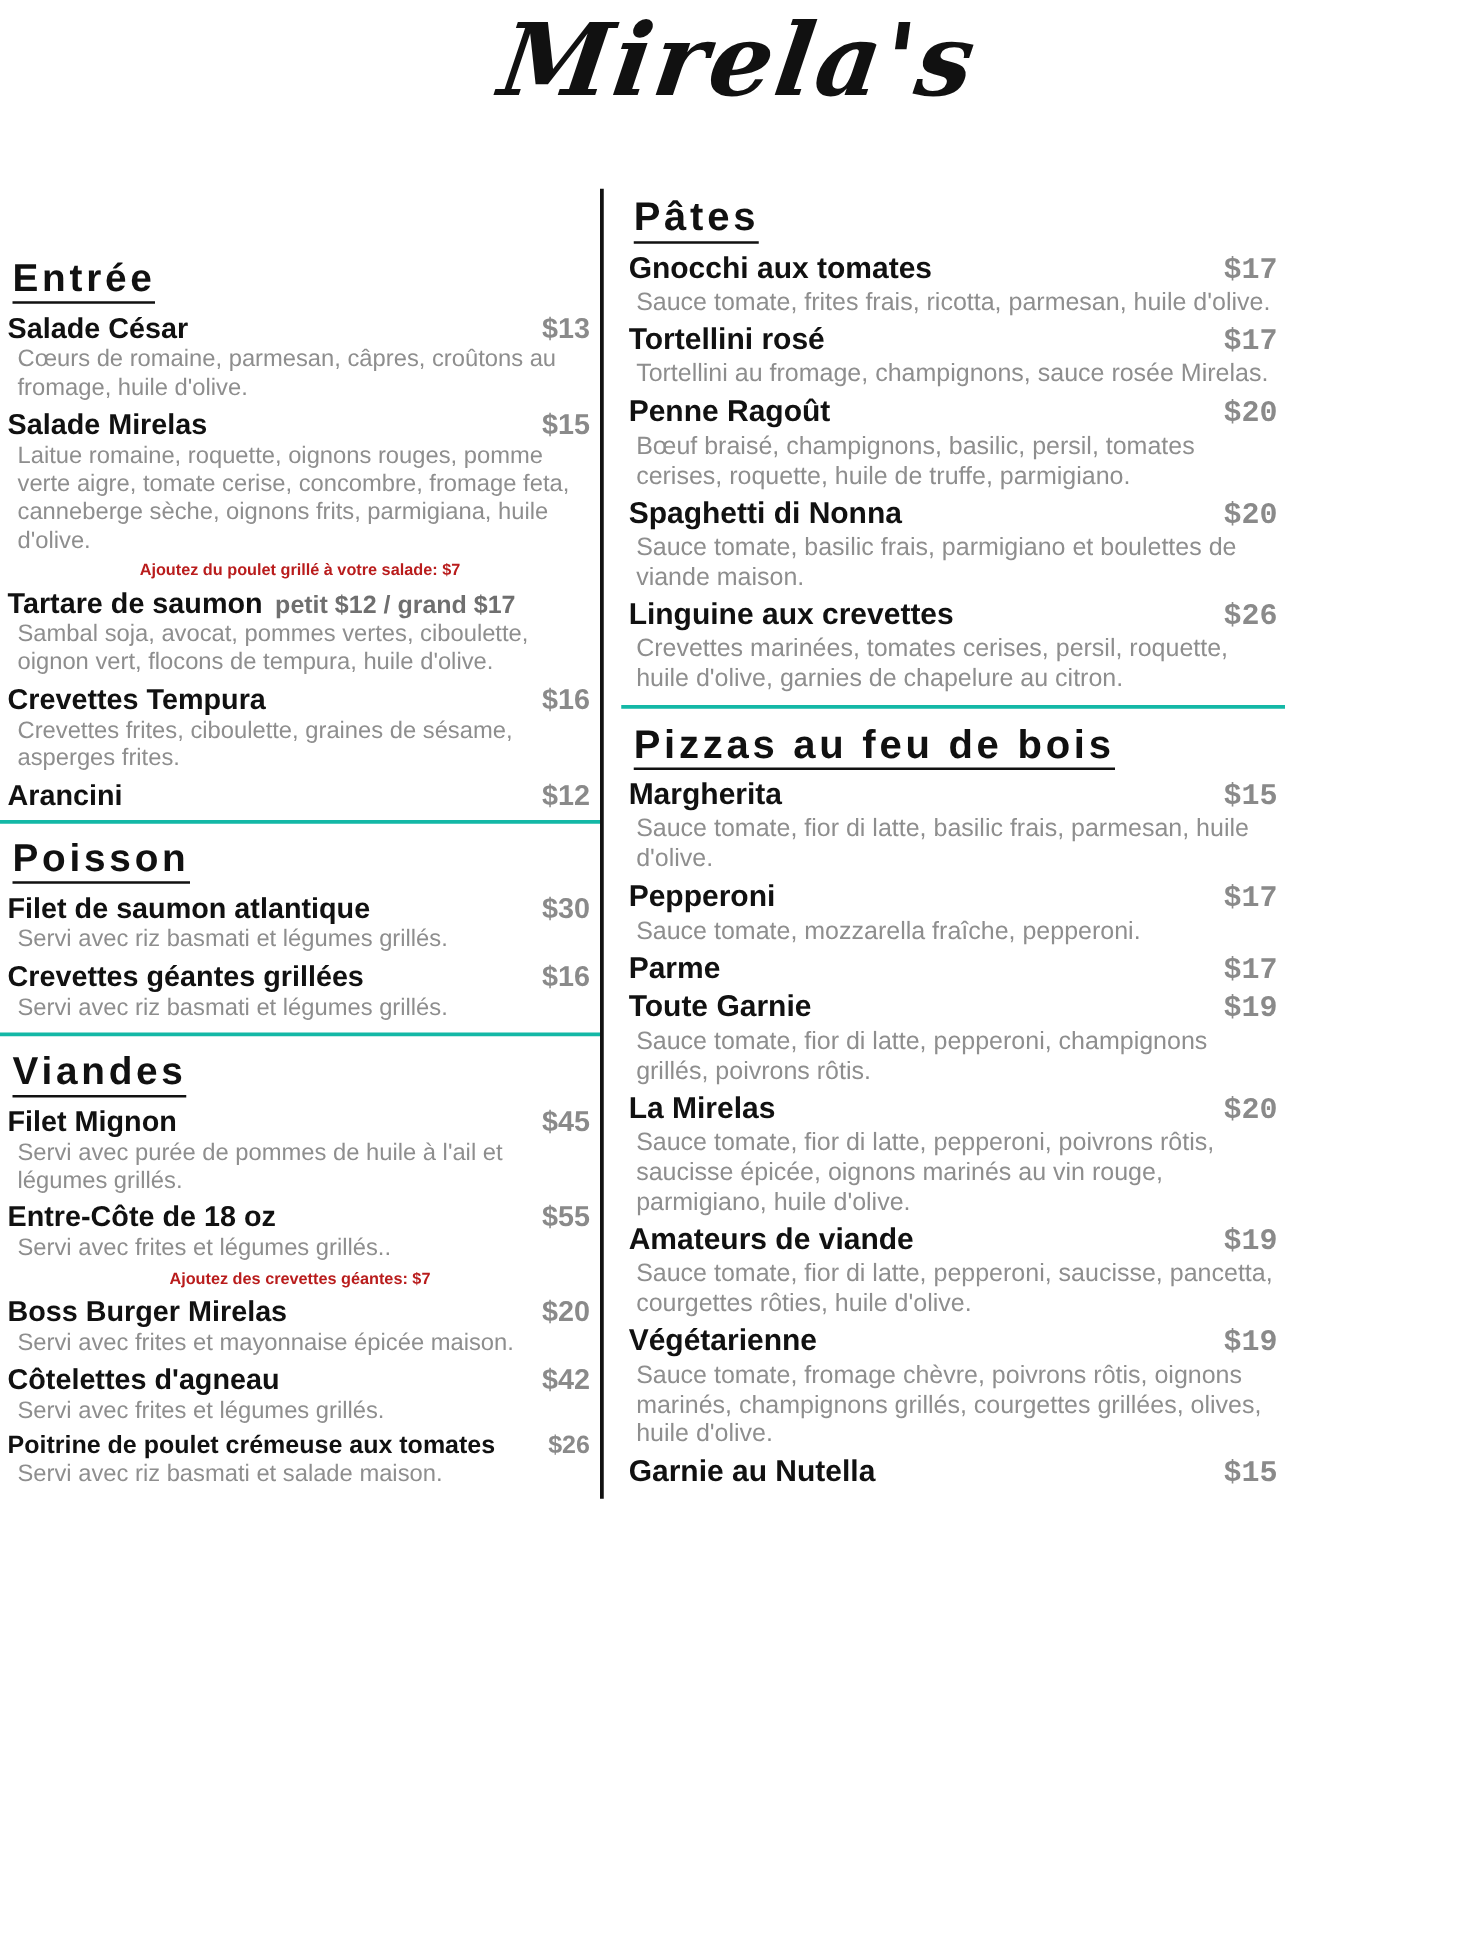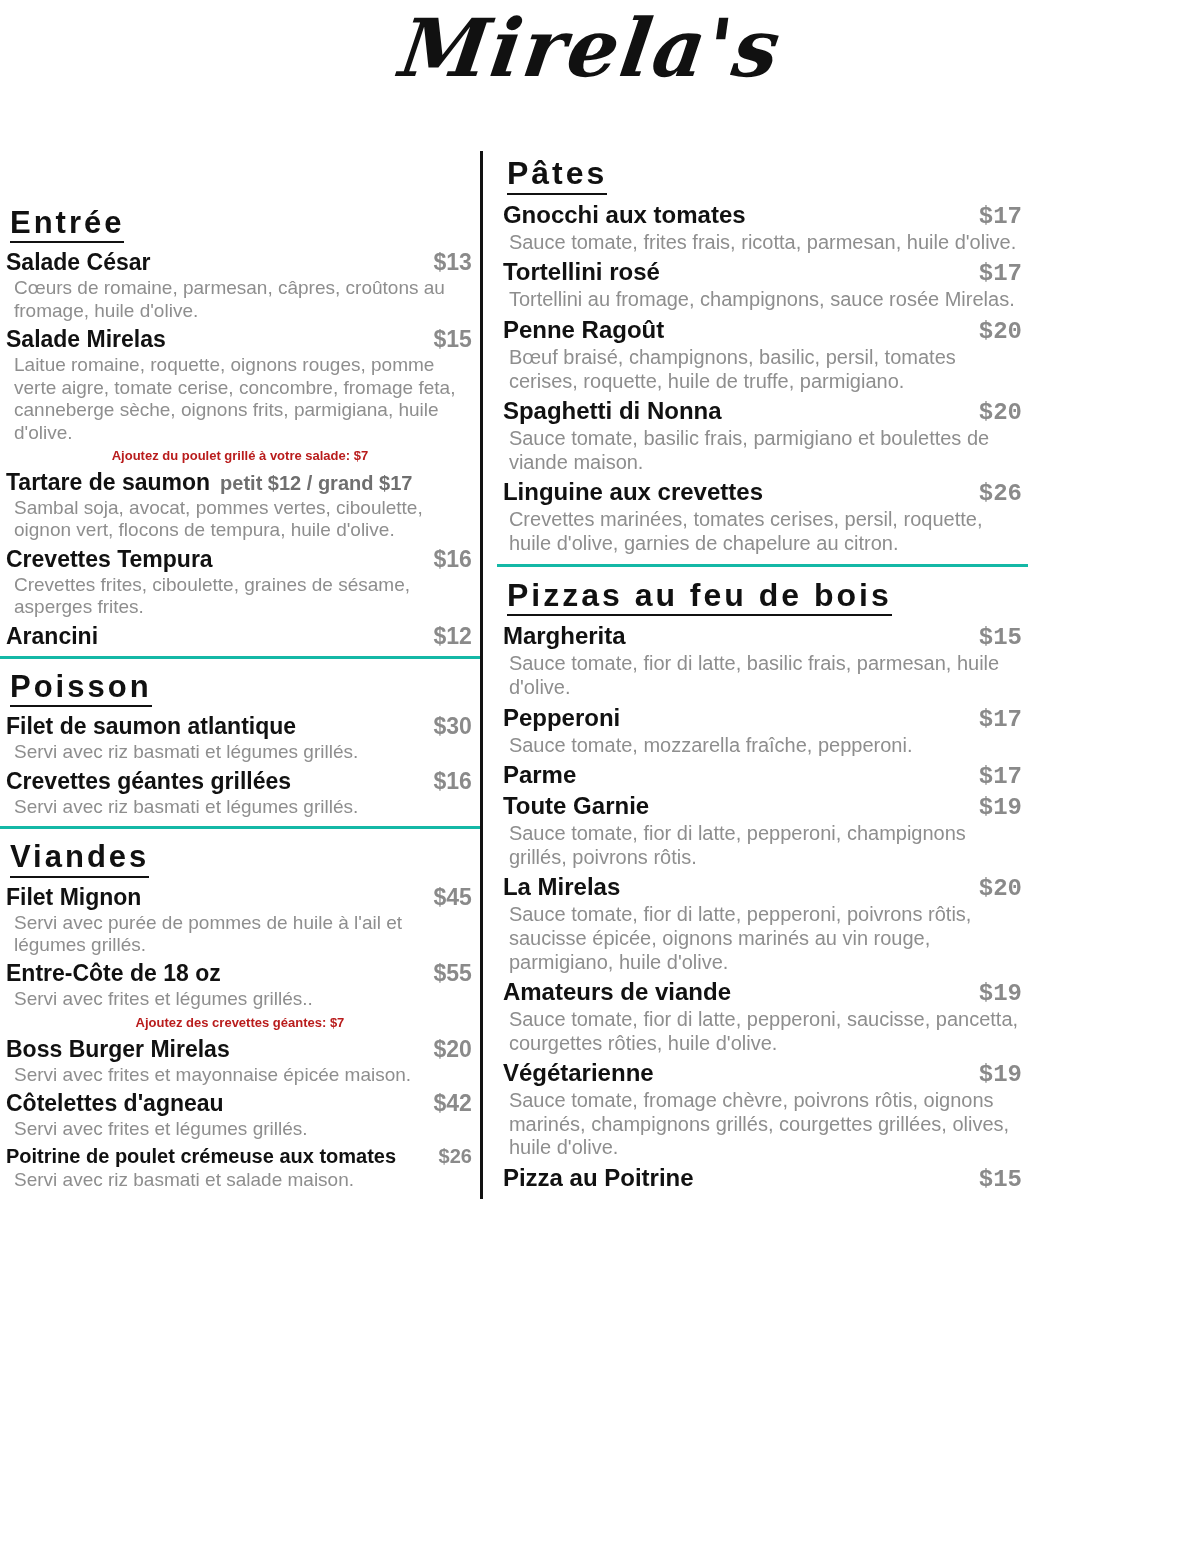--- a/index.html
+++ b/index.html
@@ -355,19 +355,19 @@
       <div class="item">
         <div class="item-head">
           <span class="item-name">Végétarienne</span>
           <span class="item-price">$19</span>
         </div>
         <div class="item-desc">Sauce tomate, fromage chèvre, poivrons rôtis, oignons marinés, champignons grillés, courgettes grillées, olives, huile d'olive.</div>
       </div>
 
       <div class="item">
         <div class="item-head">
-          <span class="item-name">Pizza au Poitrine</span>
+          <span class="item-name">Garnie au Nutella</span>
           <span class="item-price">$15</span>
         </div>
       </div>
     </div>
   </div>
 </div>
 
 </body></html>

